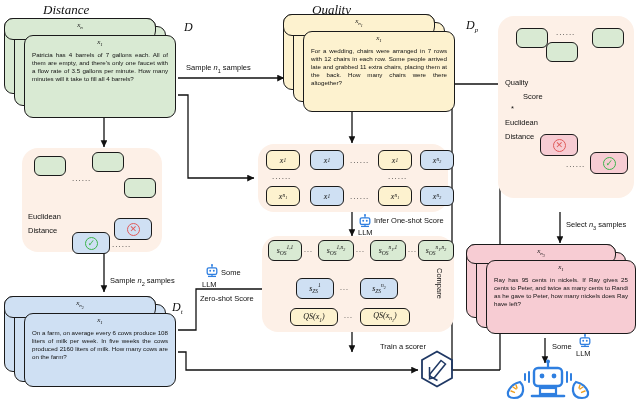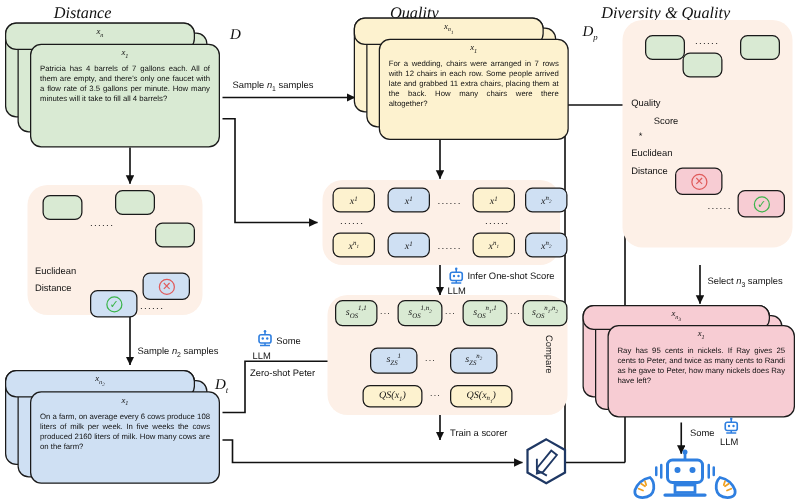--- a/index.html
+++ b/index.html
@@ -134,21 +134,20 @@
       <path d="M382 278 L300 260" marker-end="url(#ahs)"></path>
       <path d="M388 278 L352 260" marker-end="url(#ahs)"></path>
       <path d="M396 278 L438 260" marker-end="url(#ahs)"></path>
     </g>
 
     <path d="M424 272 Q444 286 436 312" fill="none" stroke="#111" stroke-width="1.2" marker-end="url(#ahs)"></path>
   </svg>
 
   <div class="sec-title abs" style="left:43px;top:2px;">Distance</div>
   <div class="sec-title abs" style="left:312px;top:2px;">Quality</div>
-  <div class="sec-title abs" style="left:481px;top:2px;">Diversity &amp; Quality</div>
 
   <div class="stackwrap" style="left:4px;top:18px;width:176px;height:100px;">
     <div class="card green" style="left:0;top:0;width:152px;height:76px;"></div>
     <div class="card green" style="left:10px;top:8px;width:152px;height:80px;"></div>
     <div class="card green" style="left:0;top:0;width:152px;height:22px;">
       <div class="card-top">
         <i>x</i><sub style="font-size:5px">n</sub>
       </div>
     </div>
     <div class="dots abs" style="left:10px;top:24px;width:152px;">......</div>
@@ -285,21 +284,21 @@
       <circle cx="5.2" cy="6.8" r="0.95" fill="#2f7fe0"></circle>
       <circle cx="8.8" cy="6.8" r="0.95" fill="#2f7fe0"></circle>
       <line x1="7" y1="1.2" x2="7" y2="3.8" stroke="#2f7fe0" stroke-width="1.2"></line>
       <circle cx="7" cy="1" r="1" fill="#2f7fe0"></circle>
       <line x1="3" y1="12.4" x2="11" y2="12.4" stroke="#2f7fe0" stroke-width="1.3"></line>
       <line x1="7" y1="10.4" x2="7" y2="12.4" stroke="#2f7fe0" stroke-width="1.2"></line>
     </svg>
   </div>
   <div class="lbl" style="left:221px;top:268px;">Some</div>
   <div class="lbl" style="left:202px;top:280px;">LLM</div>
-  <div class="lbl" style="left:200px;top:294px;">Zero-shot Peter</div>
+  <div class="lbl" style="left:200px;top:294px;">Zero-shot Score</div>
 
   <div class="panel" style="left:262px;top:236px;width:192px;height:96px;"></div>
 
   <div class="sbox g" style="left:268px;top:240px;width:34px;height:21px;">
     <span><i>s</i><sub>OS</sub><sup>1,1</sup></span>
   </div>
   <div class="sp" style="left:304px;top:246px;font-size:7px;">...</div>
   <div class="sbox g" style="left:318px;top:240px;width:36px;height:21px;">
     <span><i>s</i><sub>OS</sub><sup>1,n<sub style="font-size:4px">2</sub></sup></span>
   </div>
@@ -323,21 +322,21 @@
   <div class="sbox y" style="left:290px;top:308px;width:48px;height:18px;">
     <span>QS(<i>x</i><sub>1</sub>)</span>
   </div>
   <div class="sp" style="left:344px;top:312px;font-size:7px;">...</div>
   <div class="sbox y" style="left:360px;top:308px;width:50px;height:18px;">
     <span>QS(<i>x</i><sub>n<sub style="font-size:4px">1</sub></sub>)</span>
   </div>
 
   <div class="vert" style="left:444px;top:268px;">Compare</div>
 
-  <div class="lbl" style="left:360px;top:342px;">Train a scorer</div>
+  <div class="lbl" style="left:380px;top:342px;">Train a scorer</div>
 
   <div class="abs" style="left:420px;top:350px;width:34px;height:38px;">
     <svg width="34" height="38" viewBox="0 0 34 38">
       <polygon points="17,1.5 32,10 32,28 17,36.5 2,28 2,10" fill="none" stroke="#1f3864" stroke-width="1.8"></polygon>
       <path d="M10 24 L21 10.5 L25.5 14 L14.5 27.5 L9.5 28.8 z" fill="none" stroke="#1f3864" stroke-width="1.5"></path>
       <path d="M9.5 17 L9.5 26 L17.5 30.5" fill="none" stroke="#1f3864" stroke-width="1.5"></path>
     </svg>
   </div>
 
   <div class="panel" style="left:498px;top:16px;width:136px;height:182px;"></div>

